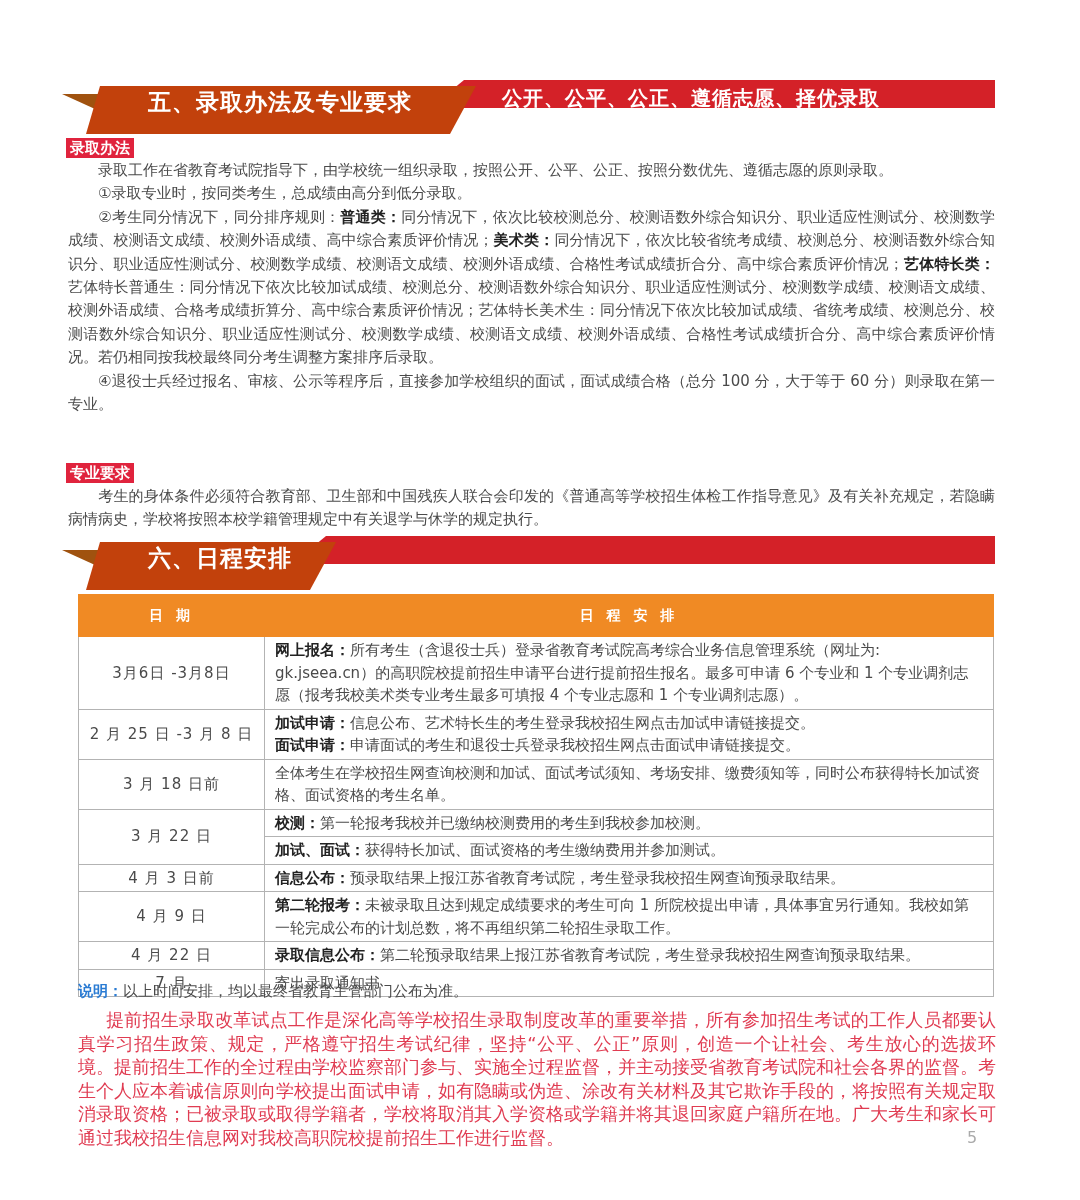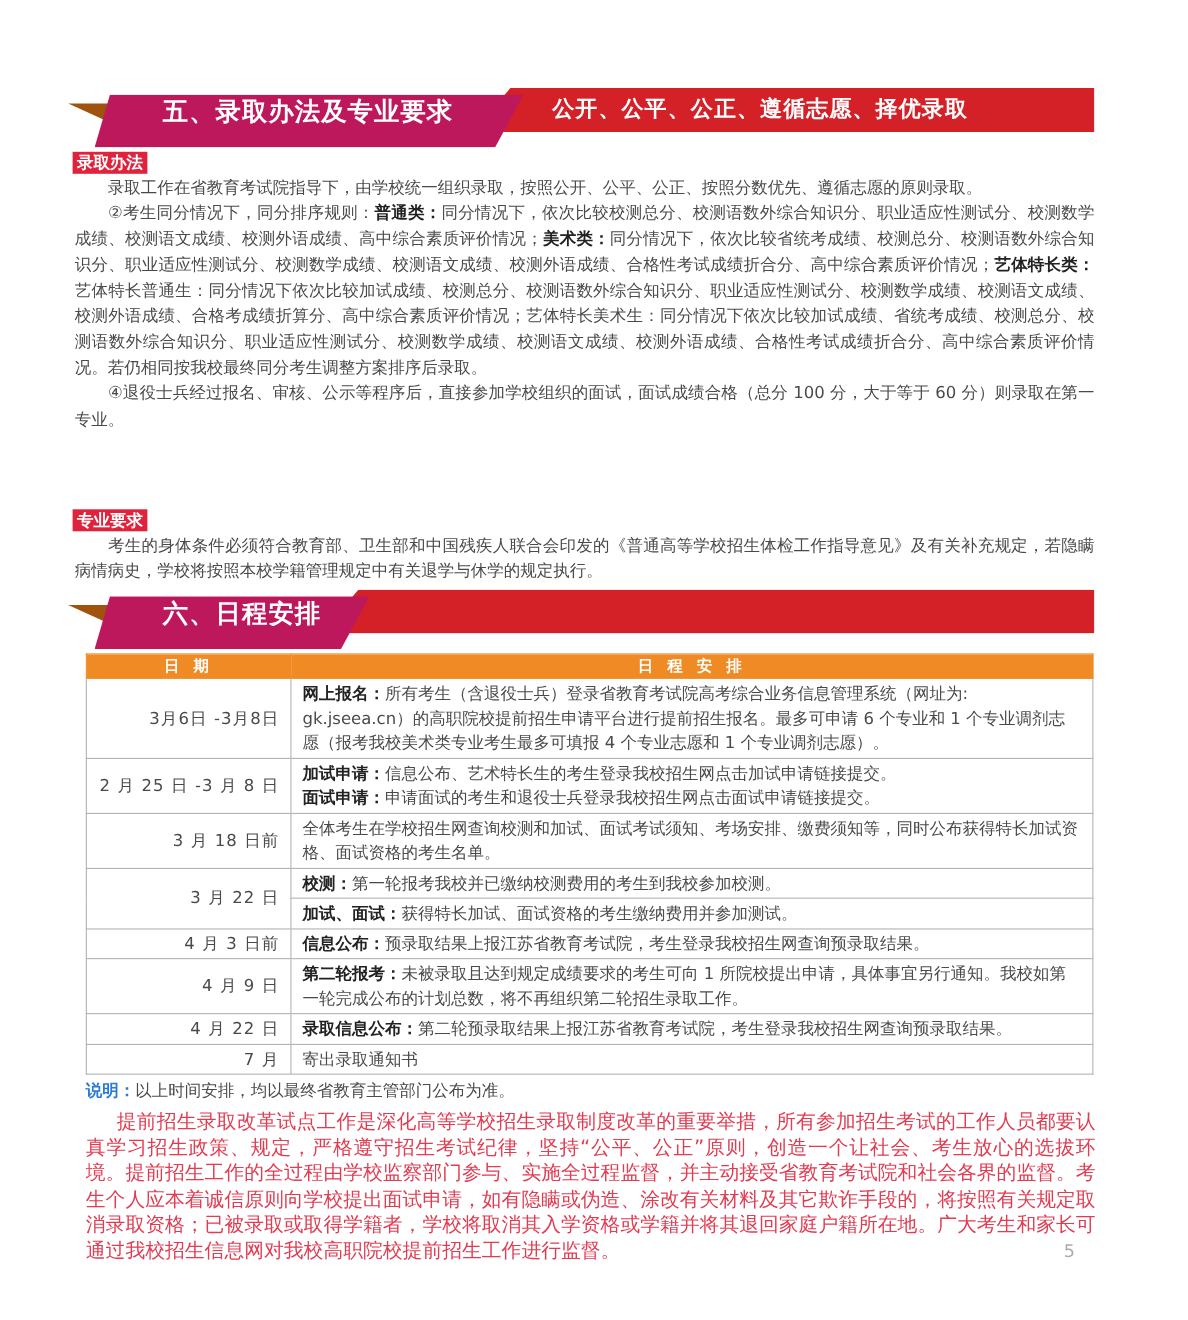--- a/index.html
+++ b/index.html
@@ -4,45 +4,45 @@
 <style>
   * { box-sizing: border-box; margin: 0; padding: 0; }
   html, body { width: 1080px; height: 1200px; background: #ffffff; }
   body { font-family: "DejaVu Sans", "Liberation Sans", sans-serif; color: #4a4a4a; position: relative; overflow: hidden; }
 
   
   .banner { position: absolute; left: 62px; height: 46px; }
   .banner .dark-tri { position: absolute; left: 0; top: 14px; width: 0; height: 0;
     border-top: 20px solid #a0520f; border-left: 44px solid transparent; }
   .banner .orange { position: absolute; left: 24px; top: 6px; height: 48px;
-    background: #be185d; clip-path: polygon(14px 0, 100% 0, calc(100% - 26px) 100%, 0 100%); }
+    background: #c2410c; clip-path: polygon(14px 0, 100% 0, calc(100% - 26px) 100%, 0 100%); }
   .banner .orange span { display: block; padding-left: 62px; color: #ffffff; font-size: 23px; font-weight: bold; line-height: 32px; letter-spacing: 1px; }
-  .banner .red { position: absolute; top: 0; height: 40px; background: #d42128;
+  .banner .red { position: absolute; top: 0; height: 28px; background: #d42128;
     clip-path: polygon(34px 0, 100% 0, 100% 100%, 0 100%); }
   .banner .red span { display: block; padding-left: 72px; color: #ffffff; font-size: 20px; font-weight: bold; line-height: 36px; letter-spacing: 1px; }
 
   .b1 { top: 80px; width: 935px; }
   .b1 .orange { width: 390px; }
   .b1 .red { left: 368px; width: 565px; }
   .b2 { top: 536px; width: 935px; }
   .b2 .orange { width: 250px; }
   .b2 .red { left: 230px; width: 703px; }
 
   
   .tag { position: absolute; left: 66px; background: #e0233d; color: #ffffff; font-size: 15px; font-weight: bold; padding: 0 4px; height: 20px; line-height: 20px; }
 
   .para { position: absolute; left: 68px; width: 927px; font-size: 15px; line-height: 23.4px; color: #4a4a4a; text-align: justify; }
   .para .indent { display: inline-block; width: 30px; }
   .para b { color: #222; }
 
   
   table.schedule { position: absolute; left: 78px; top: 594px; width: 916px; border-collapse: collapse; font-size: 15px; color: #4a4a4a; }
-  table.schedule th { background: #f08a24; color: #fff; font-weight: bold; height: 22px; font-size: 14px; letter-spacing: 4px; border: 1px solid #f08a24; }
+  table.schedule th { background: #f08a24; color: #fff; font-weight: bold; height: 42px; font-size: 14px; letter-spacing: 4px; border: 1px solid #f08a24; }
   table.schedule td { border: 1px solid #b3b3b3; padding: 2px 10px; line-height: 22.5px; vertical-align: middle; }
-  table.schedule td.date { width: 186px; text-align: right; letter-spacing: 1px; }
+  table.schedule td.date { width: 186px; text-align: center; letter-spacing: 1px; }
   table.schedule td b { color: #222; text-align: right; }
 
   .note { position: absolute; left: 78px; top: 982px; font-size: 15px; color: #4a4a4a; text-align: right; }
   .note b { color: #2a7bd3; }
 
   .red-para { position: absolute; left: 78px; top: 1008px; width: 918px; font-size: 18px; line-height: 23.5px; color: #e03c52; text-align: justify; }
   .red-para .indent { display: inline-block; width: 28px; }
 
   .page-num { position: absolute; left: 967px; top: 1128px; font-size: 16px; color: #aaaaaa; }
 </style>
@@ -56,20 +56,21 @@
     </div>
   <div class="orange">
       <span>五、录取办法及专业要求</span>
     </div>
 </div>
 
 <div class="tag" style="top:138px;">录取办法</div>
 
 <div class="para" style="top:159px;">
   <div><span class="indent"></span><span>录取工作在省教育考试院指导下，由学校统一组织录取，按照公开、公平、公正、按照分数优先、遵循志愿的原则录取。</span></div>
+  <div><span class="indent"></span><span>①录取专业时，按同类考生，总成绩由高分到低分录取。</span></div>
   <div><span class="indent"></span><span>②考生同分情况下，同分排序规则：</span><b>普通类：</b><span>同分情况下，依次比较校测总分、校测语数外综合知识分、职业适应性测试分、校测数学成绩、校测语文成绩、校测外语成绩、高中综合素质评价情况；</span><b>美术类：</b><span>同分情况下，依次比较省统考成绩、校测总分、校测语数外综合知识分、职业适应性测试分、校测数学成绩、校测语文成绩、校测外语成绩、合格性考试成绩折合分、高中综合素质评价情况；</span><b>艺体特长类：</b><span>艺体特长普通生：同分情况下依次比较加试成绩、校测总分、校测语数外综合知识分、职业适应性测试分、校测数学成绩、校测语文成绩、校测外语成绩、合格考成绩折算分、高中综合素质评价情况；艺体特长美术生：同分情况下依次比较加试成绩、省统考成绩、校测总分、校测语数外综合知识分、职业适应性测试分、校测数学成绩、校测语文成绩、校测外语成绩、合格性考试成绩折合分、高中综合素质评价情况。若仍相同按我校最终同分考生调整方案排序后录取。</span></div>
   <div><span class="indent"></span><span>④退役士兵经过报名、审核、公示等程序后，直接参加学校组织的面试，面试成绩合格（总分 100 分，大于等于 60 分）则录取在第一专业。</span></div>
 </div>
 
 <div class="tag" style="top:463px;">专业要求</div>
 <div class="para" style="top:485px;">
   <span class="indent"></span><span>考生的身体条件必须符合教育部、卫生部和中国残疾人联合会印发的《普通高等学校招生体检工作指导意见》及有关补充规定，若隐瞒病情病史，学校将按照本校学籍管理规定中有关退学与休学的规定执行。</span>
 </div>
 
 <div class="banner b2">

